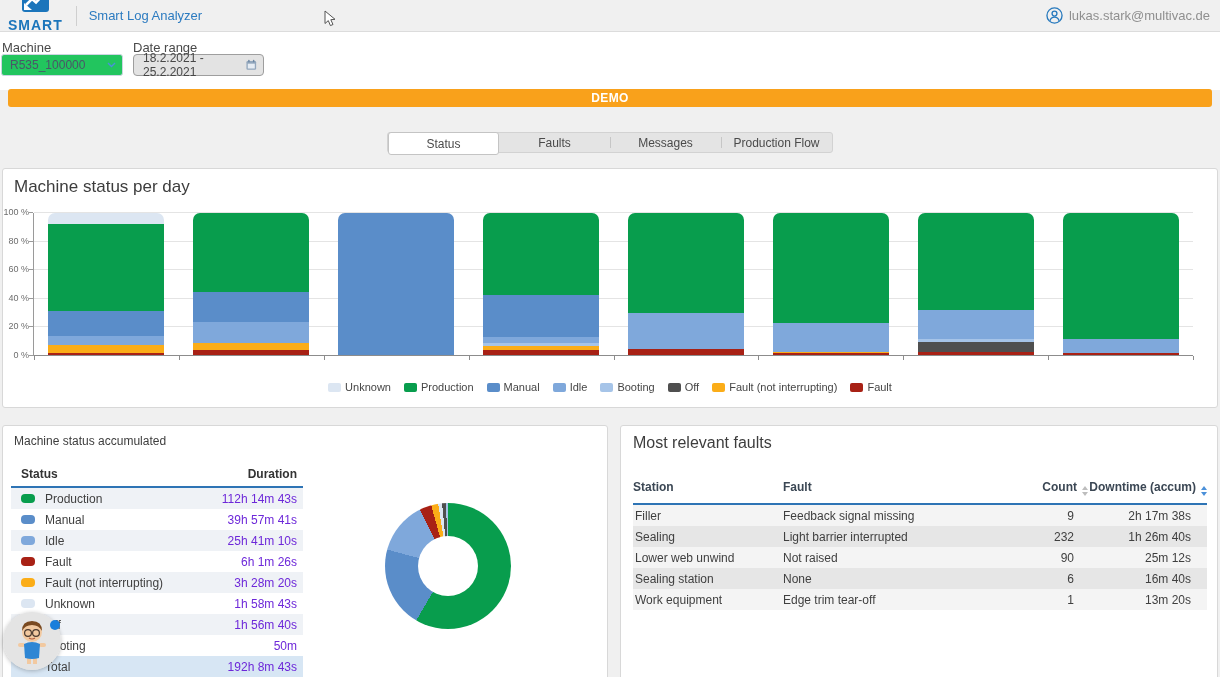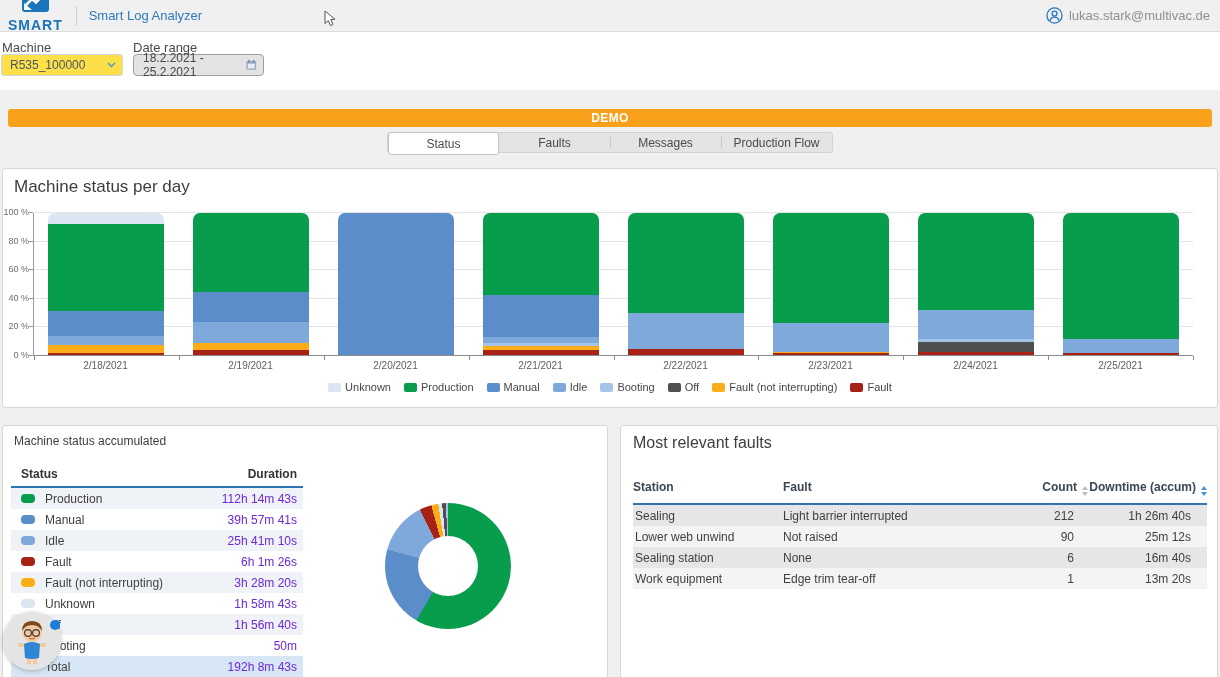--- a/index.html
+++ b/index.html
@@ -15,25 +15,25 @@
   .header-divider { width:1px; height:20px; background:#cfcfcf; margin:0 12px; }
   .app-title { font-size:13px; color:#2c7bc0; }
   .header-right { margin-left:auto; margin-right:10px; display:flex; align-items:center; gap:6px; cursor:pointer; }
   .user-email { font-size:13px; color:#8f8f8f; }
 
   
   .filter-row { position:absolute; left:0; top:32px; width:1220px; height:58px; background:#ffffff; }
   .filter-label { position:absolute; font-size:13px; color:#4a4a4a; }
   .machine-label { left:2px; top:8px; }
   .daterange-label { left:133px; top:8px; }
-  .machine-select { position:absolute; left:1px; top:22px; width:122px; height:22px; background:#fde047; border:1px solid #ccd5e2; border-radius:3px; display:flex; align-items:center; justify-content:space-between; padding:0 6px 0 8px; font-size:12px; color:#4a5668; cursor:pointer; }
+  .machine-select { position:absolute; left:1px; top:22px; width:122px; height:22px; background:#22c55e; border:1px solid #ccd5e2; border-radius:3px; display:flex; align-items:center; justify-content:space-between; padding:0 6px 0 8px; font-size:12px; color:#4a5668; cursor:pointer; }
   .date-input { position:absolute; left:133px; top:22px; width:131px; height:22px; background:#e3e3e3; border:1px solid #9e9e9e; border-radius:4px; display:flex; align-items:center; justify-content:space-between; padding:0 6px 0 9px; font-size:12px; color:#474747; cursor:pointer; }
 
   
-  .demo-banner { position:absolute; left:8px; top:109px; width:1204px; height:18px; border-radius:3px; display:flex; align-items:center; justify-content:center; color:#fff; font-size:12px; font-weight:bold; letter-spacing:.4px; }
+  .demo-banner { position:absolute; left:8px; top:89px; width:1204px; height:18px; border-radius:3px; display:flex; align-items:center; justify-content:center; color:#fff; font-size:12px; font-weight:bold; letter-spacing:.4px; }
   .tabs-wrap { position:absolute; left:0; top:132px; width:1220px; display:flex; justify-content:center; }
   .tabs { display:flex; background:#e4e4e4; border:1px solid #d2d2d2; border-radius:3px; height:21px; }
   .tab { width:111px; display:flex; align-items:center; justify-content:center; font-size:12px; color:#4a4a4a; cursor:pointer; position:relative; }
   .tab + .tab::before { content:""; position:absolute; left:0; top:4px; bottom:4px; width:1px; background:#c6c6c6; }
   .tab.active { background:#fff; border:1px solid #c4c4c4; border-radius:3px; margin:-1px 0; height:23px; z-index:2; }
   .tab.active + .tab::before { display:none; }
 
   
   .panel { position:absolute; background:#fff; border:1px solid #d8d8d8; border-radius:3px; }
   .panel-title { font-size:17px; color:#3d3d3d; }
@@ -260,30 +260,20 @@
       <div class="basetick" style="left: 0%;"></div>
       <div class="basetick" style="left: 12.5%;"></div>
       <div class="basetick" style="left: 25%;"></div>
       <div class="basetick" style="left: 37.5%;"></div>
       <div class="basetick" style="left: 50%;"></div>
       <div class="basetick" style="left: 62.5%;"></div>
       <div class="basetick" style="left: 75%;"></div>
       <div class="basetick" style="left: 87.5%;"></div>
       <div class="basetick" style="left: 100%;"></div>
     </div>
-  <div class="xlabels">
-      <div class="xlabel">2/18/2021</div>
-      <div class="xlabel">2/19/2021</div>
-      <div class="xlabel">2/20/2021</div>
-      <div class="xlabel">2/21/2021</div>
-      <div class="xlabel">2/22/2021</div>
-      <div class="xlabel">2/23/2021</div>
-      <div class="xlabel">2/24/2021</div>
-      <div class="xlabel">2/25/2021</div>
-    </div>
   <div class="legend">
       <div class="legend-item">
         <span class="swatch" style="background: rgb(220, 230, 242);"></span>
         <span>Unknown</span>
       </div>
       <div class="legend-item">
         <span class="swatch" style="background: rgb(8, 157, 77);"></span>
         <span>Production</span>
       </div>
       <div class="legend-item">
@@ -379,24 +369,30 @@
         <div class="hcell c3"><span>Count</span><span class="sort">
             <i class="up"></i>
             <i class="dn"></i>
           </span></div>
         <div class="hcell c4"><span>Downtime (accum)</span><span class="sort active">
             <i class="up"></i>
             <i class="dn"></i>
           </span></div>
       </div>
     <div id="f-body">
+        <div class="f-row odd">
+          <div class="c1">Filler</div>
+          <div class="c2">Feedback signal missing</div>
+          <div class="c3">9</div>
+          <div class="c4">2h 17m 38s</div>
+        </div>
         <div class="f-row even">
           <div class="c1">Sealing</div>
           <div class="c2">Light barrier interrupted</div>
-          <div class="c3">212</div>
+          <div class="c3">232</div>
           <div class="c4">1h 26m 40s</div>
         </div>
         <div class="f-row odd">
           <div class="c1">Lower web unwind</div>
           <div class="c2">Not raised</div>
           <div class="c3">90</div>
           <div class="c4">25m 12s</div>
         </div>
         <div class="f-row even">
           <div class="c1">Sealing station</div>

